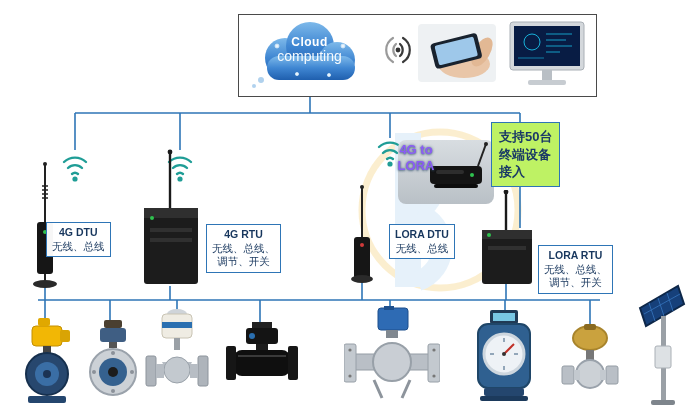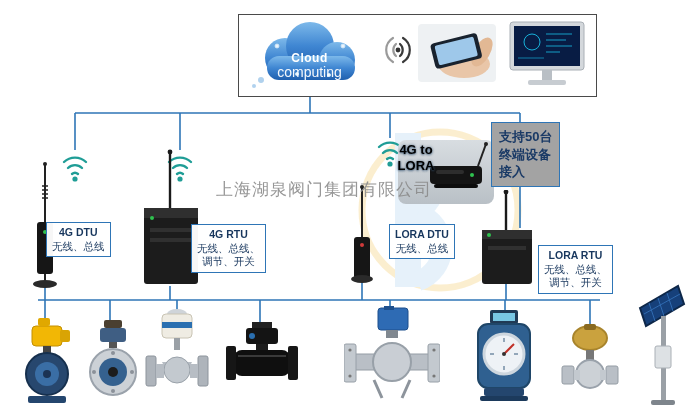--- a/index.html
+++ b/index.html
@@ -13,38 +13,38 @@
   .wires{z-index:1;position:absolute;left:0;top:0;}
   .gfx{z-index:2;}
   .txt{z-index:3;}
 
   
   .top-box{
     left:238px;top:14px;width:357px;height:81px;
     border:1px solid #4a4a4a;background:#ffffff;z-index:2;
   }
   .cloud-text{color:#ffffff;text-align:center;line-height:1.1;}
-  .cloud-title{font-size:12px;font-weight:700;letter-spacing:.5px;margin-top:16px;}
+  .cloud-title{font-size:12px;font-weight:700;letter-spacing:.5px;}
   .cloud-sub{font-size:14px;opacity:.95;}
 
   
   .label-box{
     background:rgba(255,255,255,.97);
     border:1px solid #2e75b6;
     color:#17365d;font-size:10.5px;line-height:1.3;
     padding:3px 5px;text-align:center;white-space:nowrap;z-index:3;
   }
   .lb-title{font-weight:700;}
   .note-box{
-    background:#a3a3a3;border:1.5px solid #2e75b6;color:#1a3a66;
+    background:#bef264;border:1.5px solid #2e75b6;color:#1a3a66;
     font-size:13px;font-weight:600;line-height:1.35;padding:5px 7px;
     white-space:nowrap;z-index:3;
   }
   .gateway-label{
-    color:#000000;font-size:13px;font-weight:700;line-height:1.25;text-align:center;
+    color:#8b5cf6;font-size:13px;font-weight:700;line-height:1.25;text-align:center;
     text-shadow:0 0 3px rgba(50,80,110,.75),0 1px 2px rgba(50,80,110,.6);
     z-index:3;white-space:nowrap;
   }
   .company-watermark{
     color:#8c8c8c;font-size:17px;letter-spacing:1px;white-space:nowrap;
     z-index:3;opacity:.9;
   }
   .photo-bg{
     background:linear-gradient(#d8dde1,#b9c0c6);
     border-radius:8px;z-index:2;
@@ -189,21 +189,20 @@
     <div>4G to</div>
     <div>LORA</div>
   </div>
 
   <div class="abs note-box" style="left:491px;top:122px">
     <div>支持50台</div>
     <div>终端设备</div>
     <div>接入</div>
   </div>
 
-  <div class="abs company-watermark" style="left:216px;top:178px">上海湖泉阀门集团有限公司</div>
 
   <svg class="abs gfx" style="left:20px;top:160px" width="50" height="130" viewBox="0 0 50 130">
     <path d="M25 4 V62" stroke="#222" stroke-width="2"></path>
     <path d="M22 26 h6 M22 30 h6 M22 34 h6 M22 38 h6" stroke="#222" stroke-width="1.4"></path>
     <circle cx="25" cy="4" r="2" fill="#222"></circle>
     <rect x="17" y="62" width="16" height="52" rx="3" fill="#161616"></rect>
     <circle cx="25" cy="72" r="2" fill="#2fc24f"></circle>
     <path d="M25 114 V124" stroke="#222" stroke-width="2"></path>
     <ellipse cx="25" cy="124" rx="12" ry="4" fill="#2a2a2a"></ellipse>
   </svg>
@@ -214,21 +213,21 @@
 
   <svg class="abs gfx" style="left:138px;top:148px" width="66" height="142" viewBox="0 0 66 142">
     <path d="M32 4 V60" stroke="#1a1a1a" stroke-width="2.4"></path>
     <circle cx="32" cy="4" r="2.4" fill="#1a1a1a"></circle>
     <rect x="6" y="60" width="54" height="76" rx="3" fill="#1c1c1c"></rect>
     <rect x="6" y="60" width="54" height="10" fill="#2f2f2f"></rect>
     <rect x="12" y="80" width="42" height="4" fill="#303030"></rect>
     <rect x="12" y="90" width="42" height="4" fill="#303030"></rect>
     <circle cx="14" cy="70" r="2" fill="#2fc24f"></circle>
   </svg>
-  <div class="abs label-box" style="left:191px;top:224px">
+  <div class="abs label-box" style="left:206px;top:224px">
     <div class="lb-title">4G RTU</div>
     <div>无线、总线、</div>
     <div>调节、开关</div>
   </div>
 
   <svg class="abs gfx" style="left:340px;top:185px" width="46" height="105" viewBox="0 0 46 105">
     <path d="M22 2 V52" stroke="#222" stroke-width="2"></path>
     <circle cx="22" cy="2" r="2" fill="#222"></circle>
     <rect x="14" y="52" width="16" height="42" rx="3" fill="#161616"></rect>
     <circle cx="22" cy="60" r="2" fill="#d03a3a"></circle>

